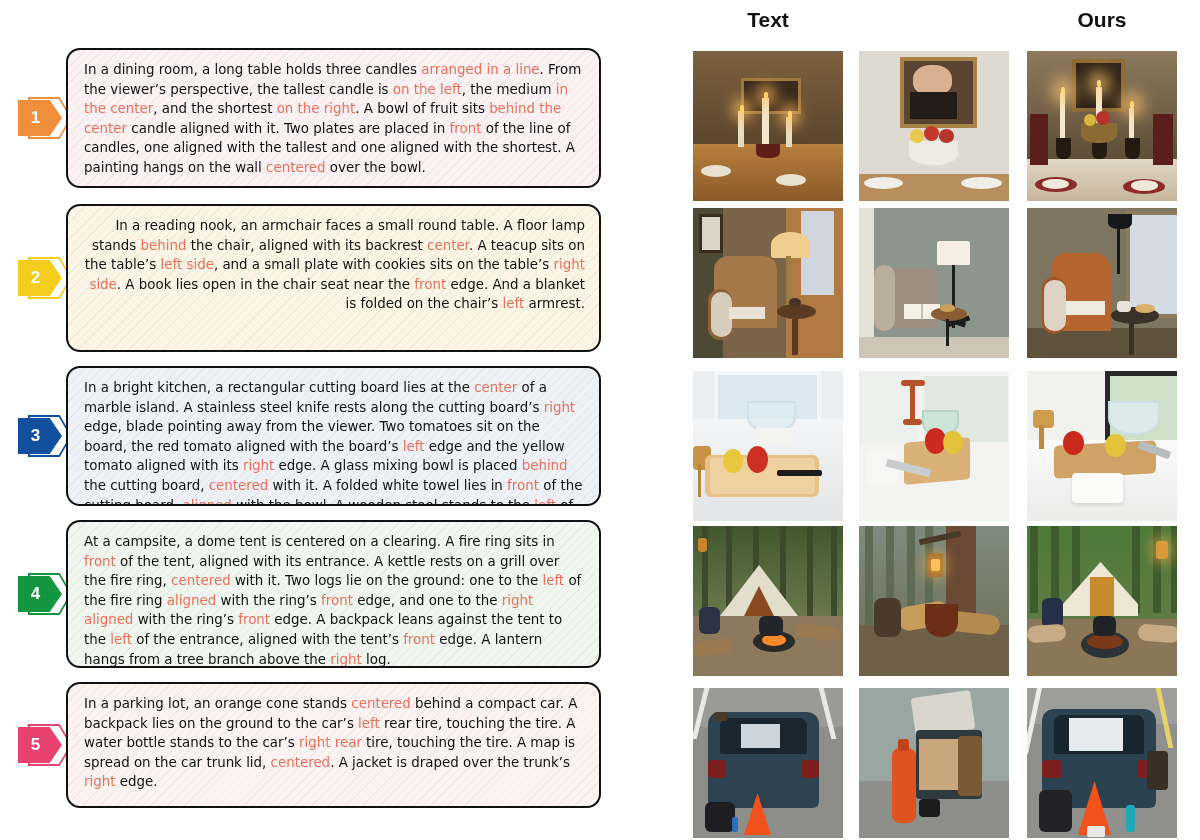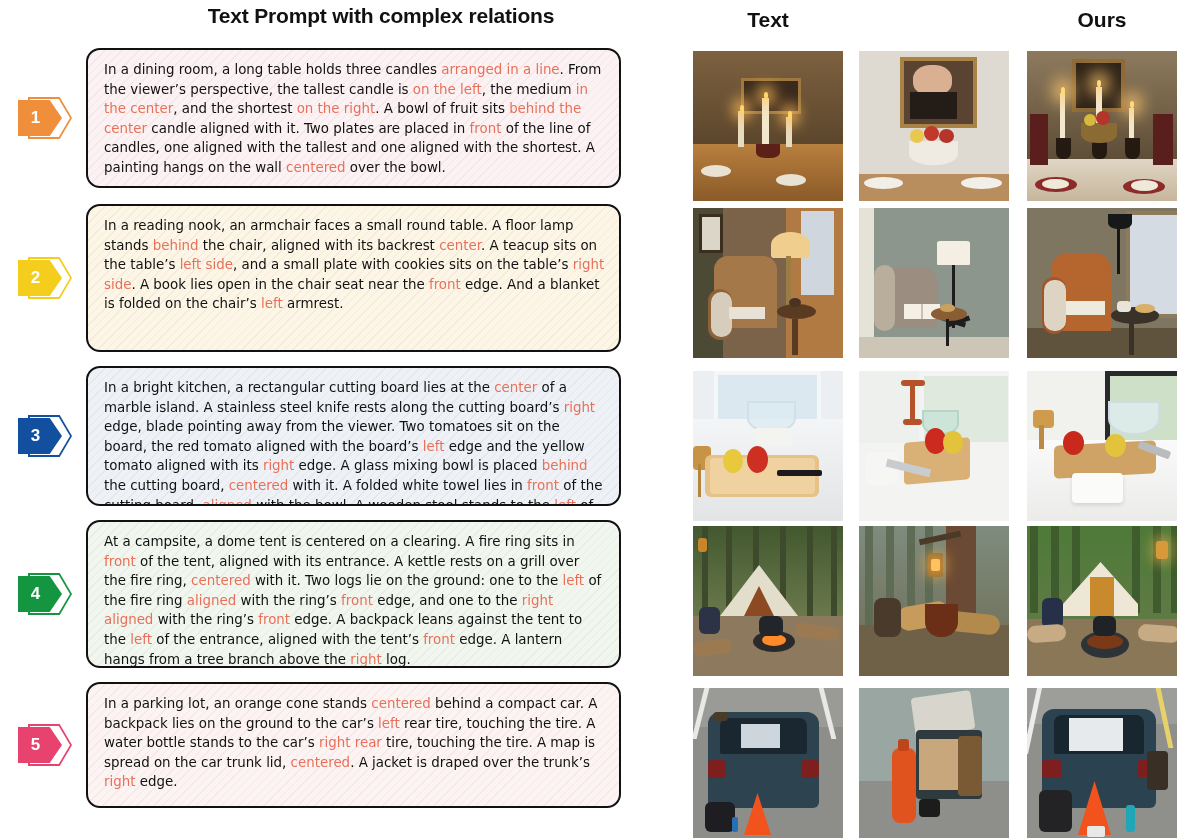--- a/index.html
+++ b/index.html
@@ -53,21 +53,21 @@
     clip-path:polygon(0% 0%, 72% 0%, 100% 50%, 72% 100%, 0% 100%);
   }
   .badge .outline::after{
     content:""; position:absolute; left:2px; top:2px; right:2px; bottom:2px;
     background:#fff;
     clip-path:polygon(0% 0%, 72% 0%, 100% 50%, 72% 100%, 0% 100%);
   }
 
   
   .promptbox{
-    position:absolute; left:86px; width:535px;
+    position:absolute; left:66px; width:535px;
     box-sizing:border-box;
     border:2px solid #111111;
     border-radius:14px;
     padding:10px 14px 10px 16px;
     font-family:"DejaVu Sans", sans-serif;
     font-size:13.4px;
     line-height:19.6px;
     color:#111111;
     background-image:
       repeating-linear-gradient(135deg, rgba(0,0,0,0.045) 0 1px, rgba(0,0,0,0) 1px 6px);
@@ -85,21 +85,20 @@
   }
   .imgcell .scene{ position:absolute; inset:0; }
 
   
   .p{ position:absolute; }
 </style>
 </head>
 <body>
 
 <div class="header">
-  <div class="hdr-prompt">Text Prompt with complex relations</div>
 
   <div class="hdr-col" id="hdr-flux">
     <span>Text</span>
   </div>
 
 
   <div class="hdr-col" id="hdr-ours">
     <span>Ours</span>
   </div>
 </div>
@@ -169,21 +168,21 @@
           <div class="p" style="left:64%;top:85%;width:28%;height:10%;background:#8d2b2b;border-radius:50%;"></div>
           <div class="p" style="left:69%;top:86%;width:18%;height:7%;background:#efe9da;border-radius:50%;"></div>
         </div>
       </div>
     </div>
     <div class="row" style="top:204px;height:156px;">
       <div class="badge" style="top:53px;">
         <div class="outline" style="background:#f5cd1c;"></div>
         <div class="tag" style="background:#f5cd1c;">2</div>
       </div>
-      <div class="promptbox" style="top:0px;height:148px;background-color:#fdf6e6;">
+      <div class="promptbox" style="top:0px;height:148px;background-color:#fdf6e6;text-align:right;">
         <div class="txt"><span>In a reading nook, an armchair faces a small round table. A floor lamp stands </span><span class="hl">behind</span><span> the chair, aligned with its backrest </span><span class="hl">center</span><span>. A teacup sits on the table’s </span><span class="hl">left side</span><span>, and a small plate with cookies sits on the table’s </span><span class="hl">right side</span><span>. A book lies open in the chair seat near the </span><span class="hl">front</span><span> edge. And a blanket is folded on the chair’s </span><span class="hl">left</span><span> armrest.</span></div>
       </div>
       <div class="imgcell" style="left:692px;top:3px;" title="flux-reading-nook-armchair-lamp">
         <div class="scene">
           <div class="p" style="inset:0;background:#7a6348;"></div>
           <div class="p" style="left:0;top:0;width:20%;height:100%;background:#4c4a35;"></div>
           <div class="p" style="left:4%;top:4%;width:12%;height:22%;background:#dcd6c8;border:3px solid #3a2e1e;"></div>
           <div class="p" style="left:62%;top:0;width:38%;height:100%;background:#b07a42;"></div>
           <div class="p" style="left:72%;top:2%;width:22%;height:56%;background:#cfd6de;"></div>
           <div class="p" style="left:52%;top:16%;width:26%;height:17%;background:#f0cf8e;border-radius:50% 50% 10% 10%;"></div>

